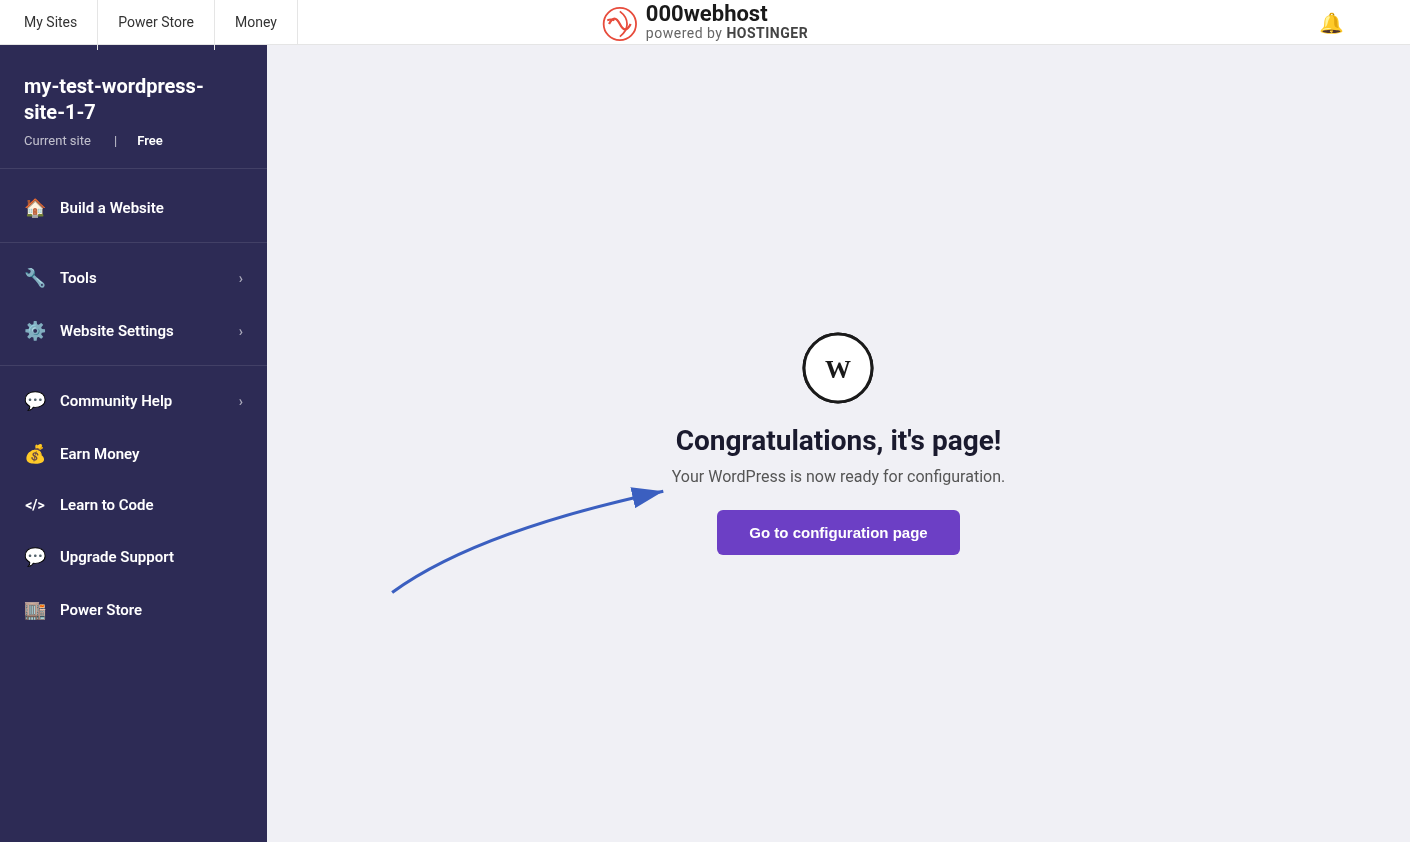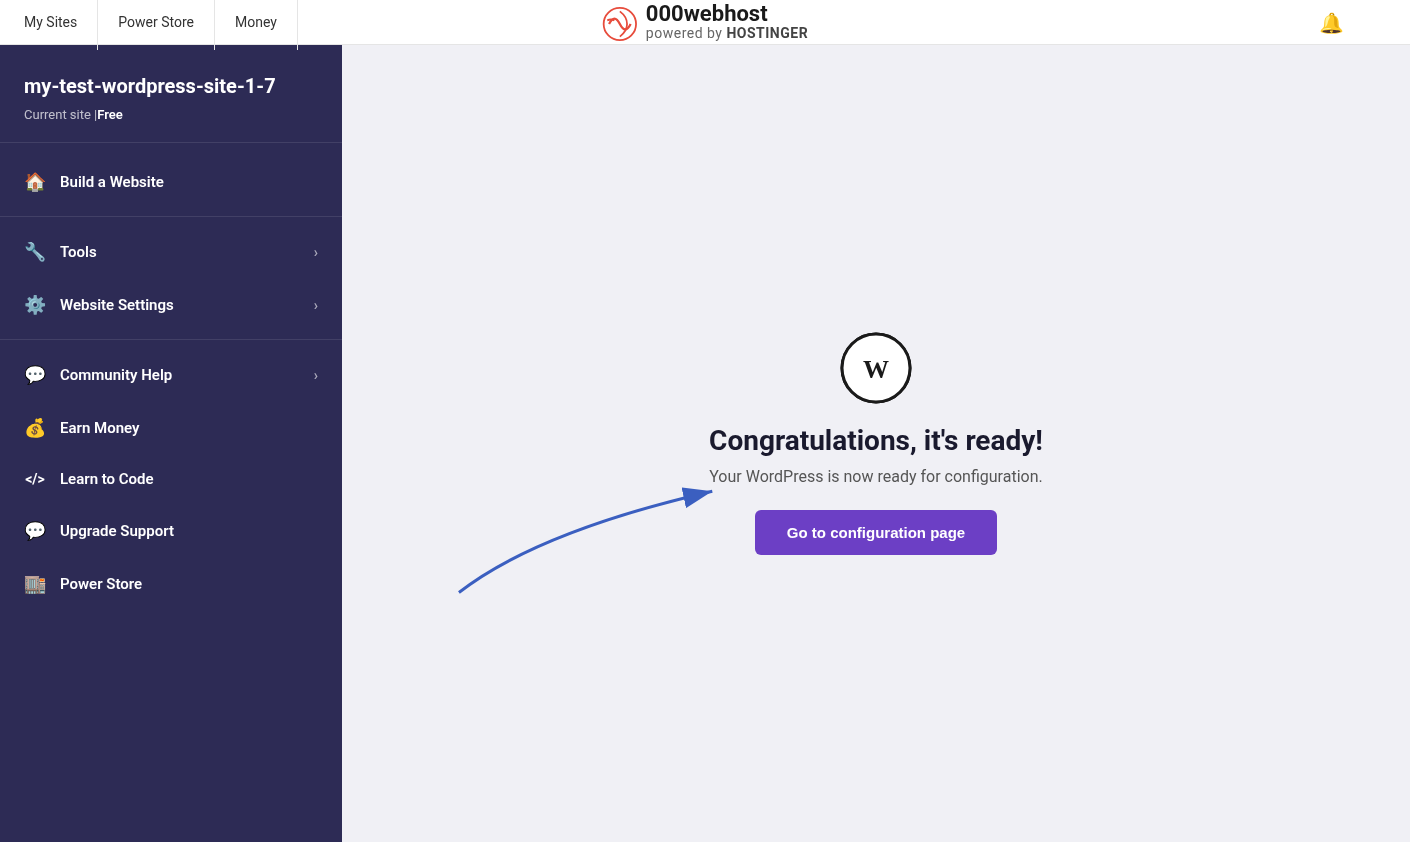--- a/index.html
+++ b/index.html
@@ -96,21 +96,21 @@
 
     
     .main-layout {
       display: flex;
       flex: 1;
       overflow: hidden;
     }
 
     
     .sidebar {
-      width: 342px;
+      width: 267px;
       background: #2d2b55;
       color: #fff;
       flex-shrink: 0;
       display: flex;
       flex-direction: column;
       overflow-y: auto;
     }
     .sidebar-header {
       padding: 28px 24px 20px;
       border-bottom: 1px solid rgba(255,255,255,0.1);
@@ -120,21 +120,21 @@
       font-weight: 700;
       color: #fff;
       line-height: 1.3;
       margin-bottom: 8px;
     }
     .sidebar-site-meta {
       font-size: 13px;
       color: rgba(255,255,255,0.7);
       display: flex;
       align-items: center;
-      gap: 0;
+      gap: 20px;
     }
     .sidebar-site-meta .free-badge {
       color: #fff;
       font-weight: 600;
     }
     .sidebar-nav {
       padding: 12px 0;
     }
     .sidebar-item {
       display: flex;
@@ -326,19 +326,19 @@
     <div class="content-card">
 
       <svg class="wp-icon" viewBox="0 0 72 72" xmlns="http://www.w3.org/2000/svg">
         <circle cx="36" cy="36" r="34" fill="none" stroke="#1a1a1a" stroke-width="3"></circle>
         <circle cx="36" cy="36" r="34" fill="white"></circle>
         <circle cx="36" cy="36" r="34" fill="none" stroke="#1a1a1a" stroke-width="3"></circle>
 
         <text x="36" y="46" text-anchor="middle" font-size="26" font-weight="900" font-family="Georgia, serif" fill="#1a1a1a">W</text>
       </svg>
 
-      <h1 class="congrats-title">Congratulations, it's ready!</h1>
+      <h1 class="congrats-title">Congratulations, it's page!</h1>
       <p class="congrats-sub">Your WordPress is now ready for configuration.</p>
       <button class="config-btn">Go to configuration page</button>
     </div>
   </main>
 
 </div>
 
 </body></html>

